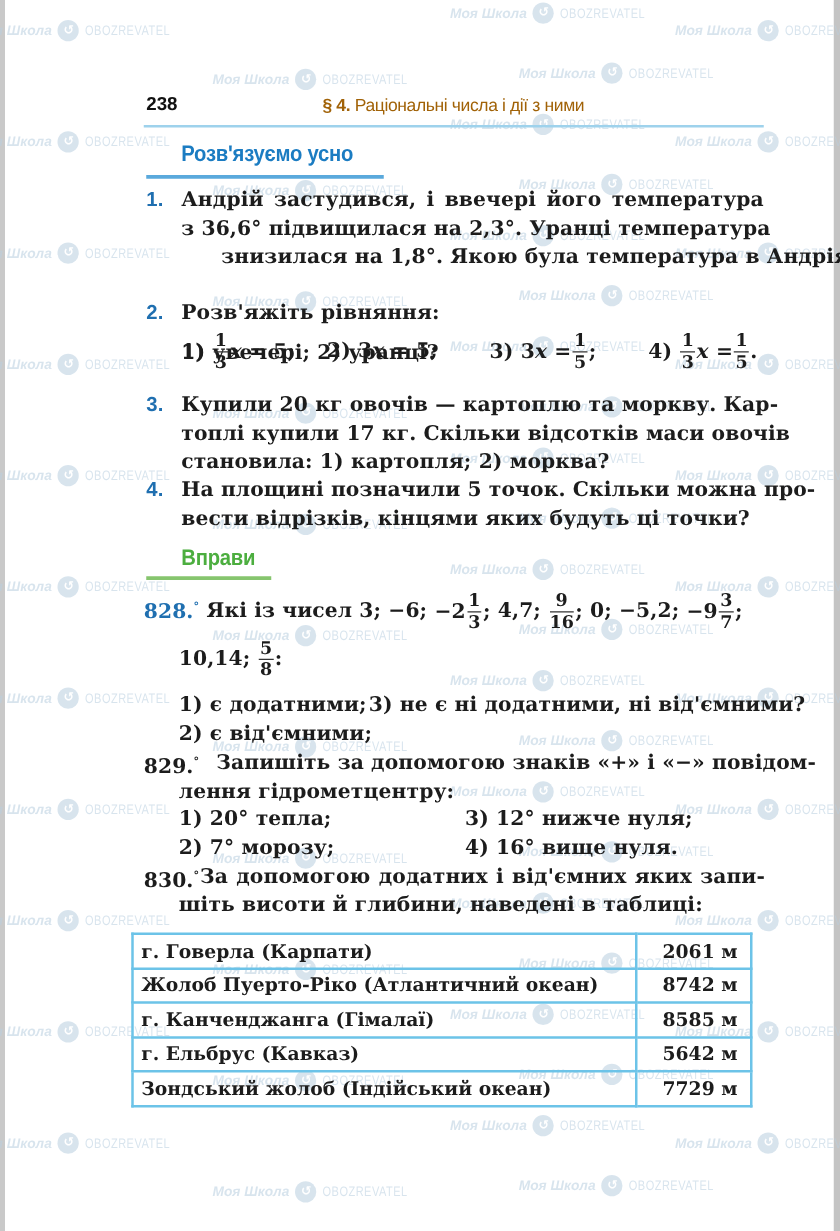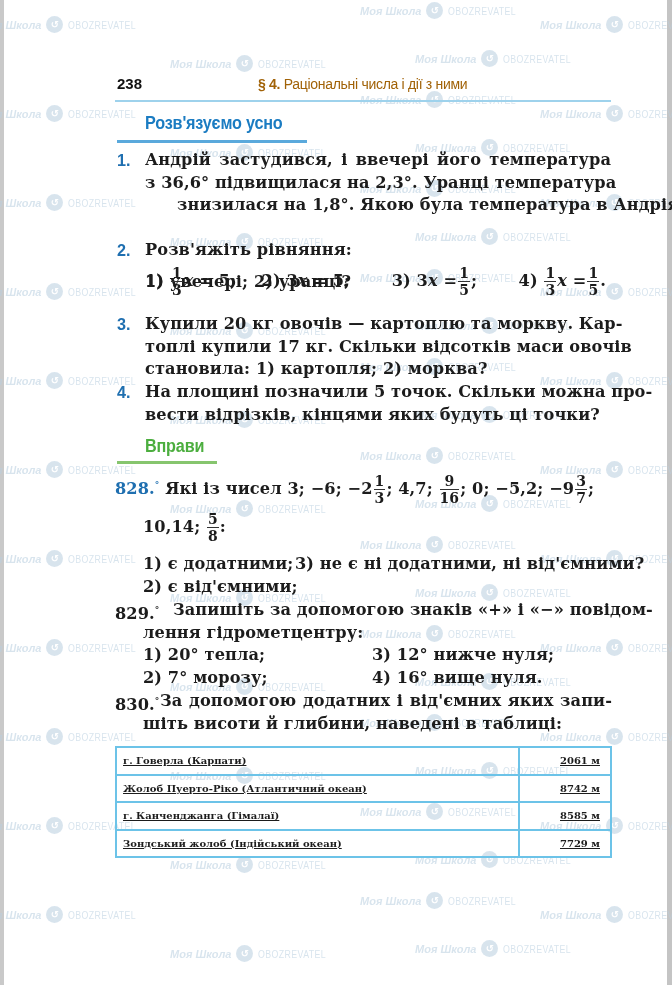--- a/index.html
+++ b/index.html
@@ -59,22 +59,22 @@
     .ex-num sup { font-size: 9px; }
     .line { position: absolute; white-space: nowrap; }
     .just { text-align: justify; text-align-last: justify; }
 
     .frac { display: inline-block; vertical-align: middle; text-align: center; line-height: 1; margin: 0 1px; }
     .frac .n { display: block; font-size: 14px; padding: 0 1px 1px; border-bottom: 1px solid #333; }
     .frac .d { display: block; font-size: 14px; padding-top: 1px; }
     .ital { font-style: italic; }
 
     table.geo {
-      position: absolute; left: 115px; top: 746px; width: 497px;
-      border-collapse: collapse; font-size: 10px; font-weight: bold; color: #1c1c1c; text-decoration: underline;
+      position: absolute; left: 105px; top: 746px; width: 497px;
+      border-collapse: collapse; font-size: 15px; font-weight: bold; color: #1c1c1c;
     }
     table.geo td { border: 2px solid #6cc3e8; height: 25.5px; padding: 0 6px; white-space: nowrap; }
     table.geo td.val { width: 74px; text-align: right; padding-right: 10px; }
   </style>
 </head>
 <body>
 
 <div class="edge-left"></div>
 <div class="edge-right"></div>
 
@@ -468,18 +468,22 @@
         </tr>
       <tr>
           <td>Жолоб Пуерто-Ріко (Атлантичний океан)</td>
           <td class="val">8742 м</td>
         </tr>
       <tr>
           <td>г. Канченджанга (Гімалаї)</td>
           <td class="val">8585 м</td>
         </tr>
       <tr>
+          <td>г. Ельбрус (Кавказ)</td>
+          <td class="val">5642 м</td>
+        </tr>
+      <tr>
           <td>Зондський жолоб (Індійський океан)</td>
           <td class="val">7729 м</td>
         </tr>
     </tbody>
   </table>
 </div>
 
 </body></html>

